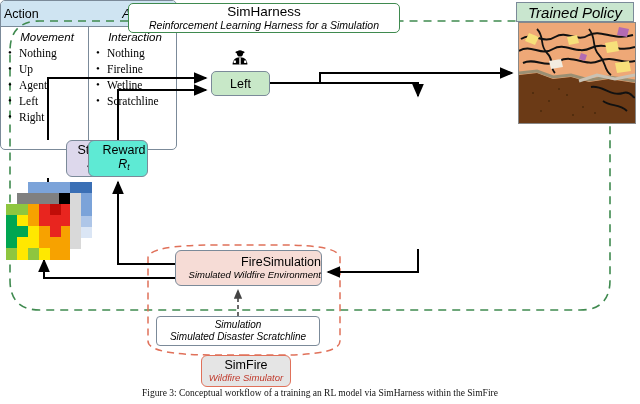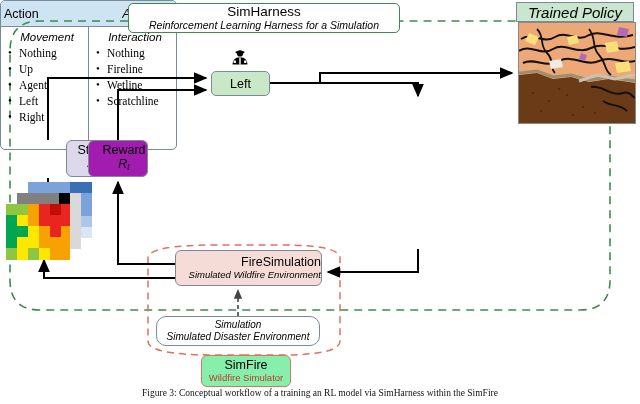--- a/index.html
+++ b/index.html
@@ -26,21 +26,21 @@
     border:1.1px solid #7b8a99;border-radius:5px;background:#c8e8c8;}
   #agent-box .t1{font-size:12.5px;}
   #agent-icon{position:absolute;left:228px;top:48px;width:24px;height:24px;}
 
   
   #state-box{
     left:22px;top:140px;width:52px;height:37px;
     border:1.1px solid #7b8a99;border-radius:6px;background:#ddd8ec;margin-left:44px;}
   #reward-box{
     left:88px;top:140px;width:60px;height:37px;
-    border:1.1px solid #7b8a99;border-radius:6px;background:#a21caf;padding-left:12px;}
+    border:1.1px solid #7b8a99;border-radius:6px;background:#5eead4;padding-left:12px;}
   .sr-1{font-size:12.5px;line-height:14px;}
   .sr-2{font-size:12.5px;font-style:italic;line-height:15px;}
   .sub{font-size:8.5px;font-style:italic;vertical-align:-2px;}
 
   
   #action-box{
     left:330px;top:101px;width:175px;height:148px;
     border:1.1px solid #7b8a99;border-radius:5px;background:#ffffff;
     display:block;overflow:hidden;}
   #action-header{
@@ -58,30 +58,30 @@
   
   #firesim-box{
     left:175px;top:250px;width:147px;height:36px;
     border:1.1px solid #7b8a99;border-radius:6px;background:#f6dcd6;align-items:flex-end;}
   #firesim-box .t1{font-size:12.5px;line-height:14px;}
   #firesim-box .t2{font-size:9.5px;font-style:italic;line-height:12px;}
 
   
   #simulation-box{
     left:156px;top:316px;width:164px;height:30px;
-    border:1.1px solid #7b8a99;border-radius:10px;background:#ffffff;}
+    border:1.1px solid #7b8a99;border-radius:4px;background:#ffffff;}
   #simulation-box .t1{font-size:10px;font-style:italic;line-height:12px;}
   #simulation-box .t2{font-size:10px;font-style:italic;line-height:12px;}
 
   
   #simfire-box{
     left:201px;top:355px;width:90px;height:32px;
-    border:1.2px solid #e0715a;border-radius:6px;background:#86efac;}
+    border:1.2px solid #e0715a;border-radius:6px;background:#e5e5e5;}
   #simfire-box .t1{font-size:12.5px;line-height:14px;}
-  #simfire-box .t2{font-size:9.5px;line-height:12px;color:#c0392b;}
+  #simfire-box .t2{font-size:9.5px;font-style:italic;line-height:12px;color:#c0392b;}
 
   
   #policy-title{
     left:516px;top:2px;width:118px;height:20px;
     border:1px solid #7b8a99;background:#c9e6cf;}
   #policy-title .t1{font-size:15px;font-style:italic;}
   #policy-img{position:absolute;left:518px;top:22px;width:116px;height:100px;
               border:1px solid #888;overflow:hidden;}
 
   
@@ -239,21 +239,21 @@
     </div>
   </div>
 
   <div class="box" id="firesim-box">
     <div class="t1">FireSimulation</div>
     <div class="t2">Simulated Wildfire Environment</div>
   </div>
 
   <div class="box" id="simulation-box">
     <div class="t1">Simulation</div>
-    <div class="t2">Simulated Disaster Environment</div>
+    <div class="t2">Simulated Disaster Scratchline</div>
   </div>
 
   <div class="box" id="simfire-box">
     <div class="t1">SimFire</div>
     <div class="t2">Wildfire Simulator</div>
   </div>
 
   <div class="box" id="policy-title">
     <div class="t1">Trained Policy</div>
   </div>

